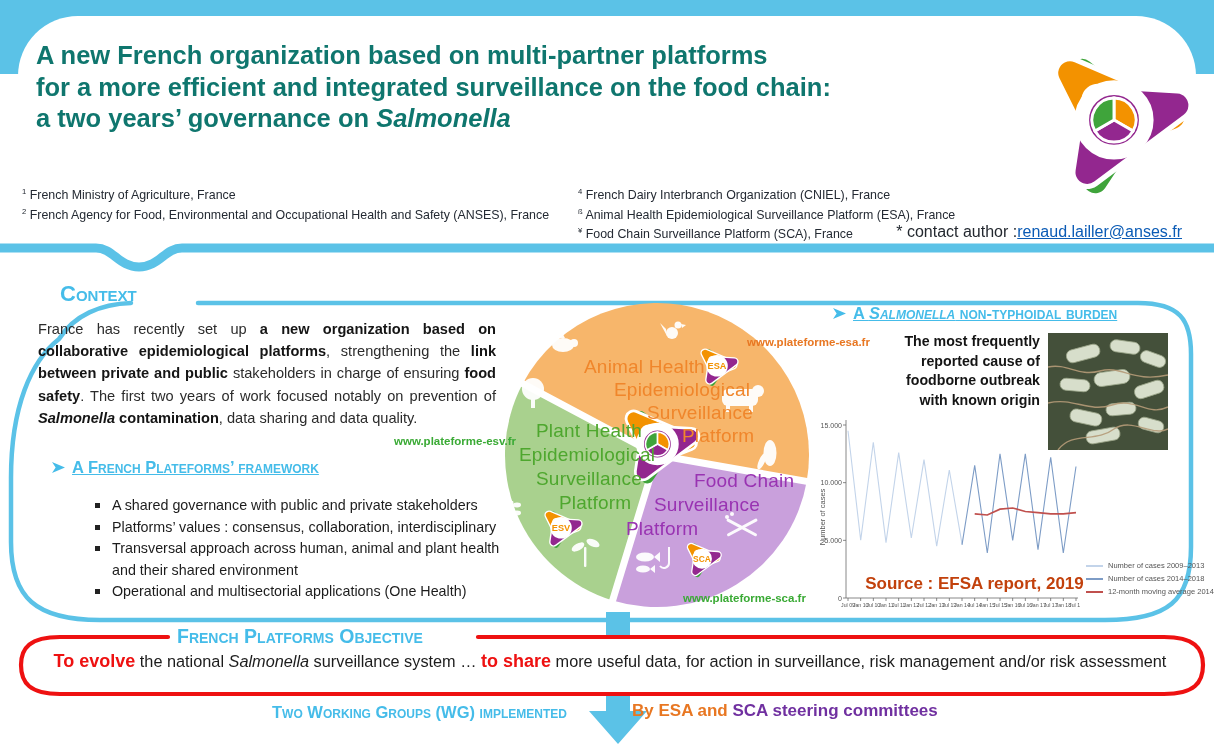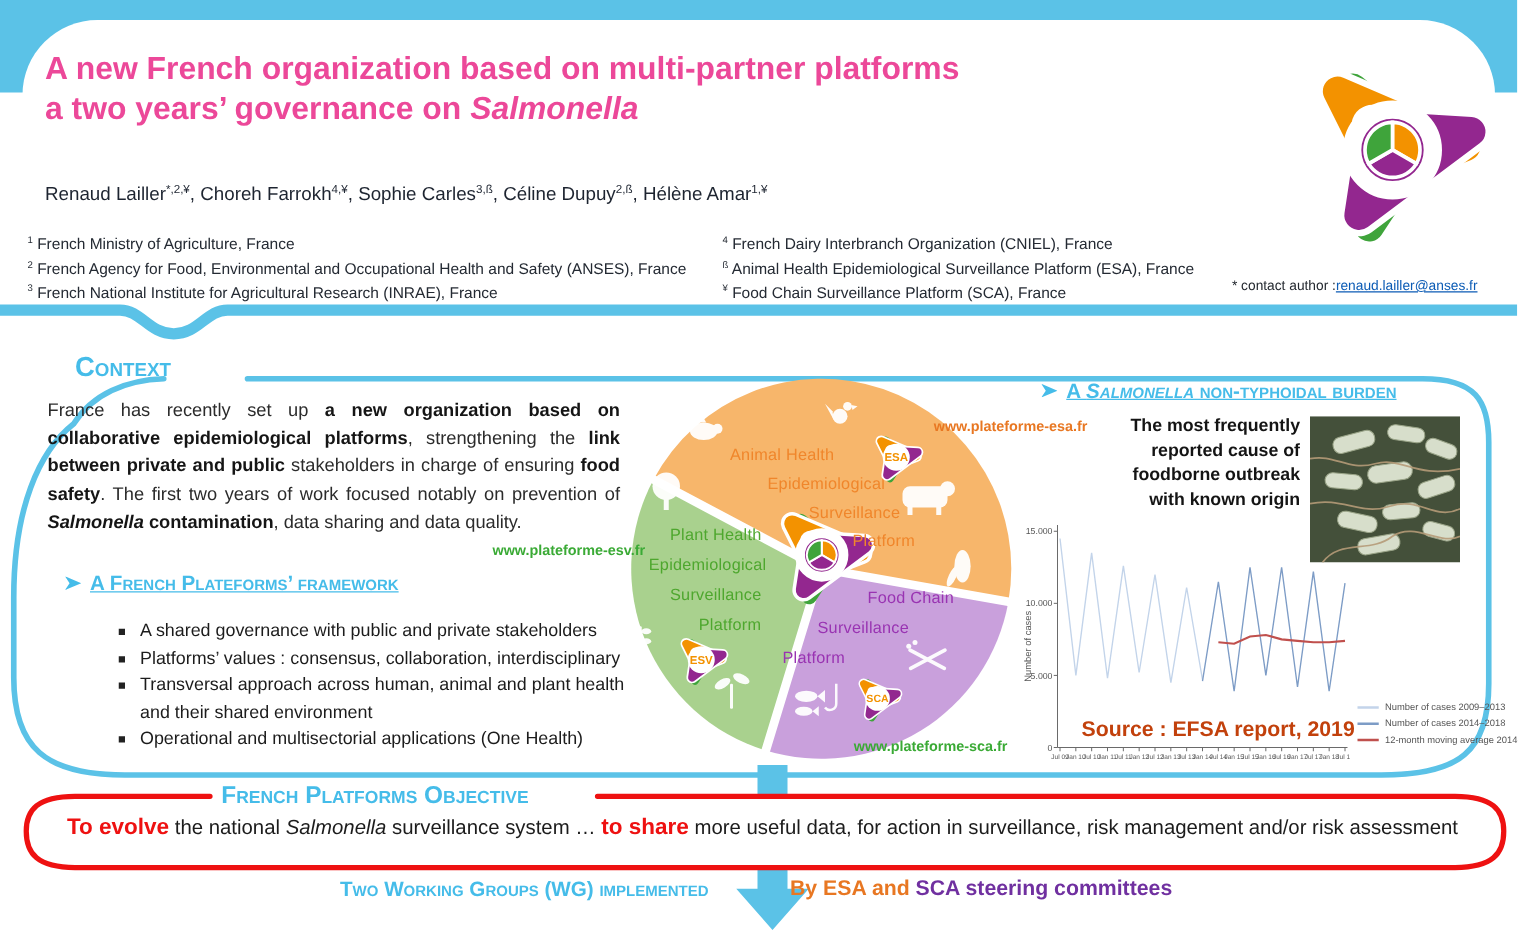--- a/index.html
+++ b/index.html
@@ -2,47 +2,47 @@
 <html><head>
 <meta charset="utf-8">
 <style>
   html,body{margin:0;padding:0;}
   body{font-family:"Liberation Sans",sans-serif;background:#fff;}
   #poster{position:relative;width:1214px;height:744px;overflow:hidden;background:#fff;}
   .abs{position:absolute;}
   
   #top-band{left:0;top:0;width:1214px;height:74px;background:#5BC2E7;}
   #header-card{left:18px;top:16px;width:1178px;height:232px;background:#fff;border-radius:60px 60px 0 0;}
-  #main-title{left:18px;top:24px;width:900px;font-size:25.5px;line-height:31.5px;font-weight:bold;color:#ec4899;}
+  #main-title{left:18px;top:24px;width:900px;font-size:25.5px;line-height:31.5px;font-weight:bold;color:#0f766e;}
   #authors{left:18px;top:130px;width:860px;font-size:15px;color:#1d2430;}
   #authors sup,.aff sup{font-size:0.62em;vertical-align:super;}
   .aff{font-size:12.4px;color:#242a33;line-height:16.4px;}
   #aff-left{left:4px;top:168px;width:545px;}
   #aff-right{left:560px;top:168px;width:430px;}
-  #contact{right:14px;top:207px;font-size:11px;color:#23282f;}
+  #contact{right:14px;top:207px;font-size:16px;color:#23282f;}
   #contact a{color:#0b5bb5;text-decoration:underline;}
   #logo-box{left:1008px;top:6px;}
   
   .blue-head{color:#45BCE9;font-weight:bold;font-variant:small-caps;}
   #context-title{left:60px;top:281px;font-size:22px;}
   .sub-head{font-size:16.5px;text-decoration:underline;}
   .marker{display:inline-block;width:13px;height:11px;background:#45BCE9;clip-path:polygon(0 0,100% 50%,0 100%,28% 50%);margin-right:7px;}
   
   #context-par{left:38px;top:318px;width:458px;font-size:14.6px;line-height:22.2px;color:#2b2b2b;text-align:justify;}
   #context-par .b{font-weight:bold;color:#151515;}
   #context-par .bi{font-weight:bold;font-style:italic;color:#151515;}
   .url-green{color:#3AAA35;font-weight:bold;font-size:11.5px;}
   .url-orange{color:#E87722;font-weight:bold;font-size:11.5px;}
   #framework-head{left:52px;top:458px;}
   #bullets{left:84px;top:484px;width:432px;margin:11px;padding:0;list-style:none;font-size:14.3px;line-height:21.5px;color:#1c1c1c;}
   #bullets li{position:relative;padding-left:17px;}
   #bullets li:before{content:"";position:absolute;left:0;top:8px;width:5px;height:5px;background:#222;}
   
   #diagram-svg{left:497px;top:295px;}
-  .seg-label{position:absolute;font-size:13px;letter-spacing:.2px;white-space:nowrap;}
+  .seg-label{position:absolute;font-size:19px;letter-spacing:.2px;white-space:nowrap;}
   .badge{position:absolute;}
   
   #burden-head{left:833px;top:304px;font-size:16px;}
   #burden-statement{left:835px;top:332px;width:205px;text-align:right;font-weight:bold;font-size:14.2px;line-height:19.6px;color:#141414;}
   #bact{left:1048px;top:333px;}
   #trend-chart{left:818px;top:412px;}
   .ax{stroke:#6a6a6a;stroke-width:0.8;}
   .ytick{font-size:7px;fill:#555;}
   .xtick{font-size:5.2px;fill:#555;}
   #ylab{font-size:7.5px;fill:#555;}
@@ -91,27 +91,26 @@
   <svg class="abs" style="left:0;top:0;z-index:1" width="1214" height="744">
     <path d="M0 248 H96 C113 248 119 267 139 267 C159 267 165 248 182 248 H1214" stroke="#5BC2E7" stroke-width="9" fill="none"></path>
     <path d="M198 303 H1138 C1180 303 1191 320 1191 354 V547 C1191 601 1168 620 1105 620 H100 C36 620 11 598 11 542 V478 C11 407 31 361 59 339 C74 315 101 304 131 303" stroke="#5BC2E7" stroke-width="4.5" fill="none" stroke-linecap="round"></path>
     <polygon points="606,612 630,612 630,711 647,711 618,744 589,711 606,711" fill="#5BC2E7"></polygon>
     <path d="M168 637 H60 C30 637 21 648 21 665 C21 683 30 694 60 694 H1164 C1194 694 1203 683 1203 665 C1203 648 1194 637 1164 637 H478" fill="#ffffff" stroke="#EE1111" stroke-width="4.2" stroke-linecap="round"></path>
   </svg>
 
   <div class="abs" style="left:18px;top:16px;width:1178px;height:232px;z-index:3">
     <div class="abs" id="main-title">
       <div>A new French organization based on multi-partner platforms</div>
+      <div>for a more efficient and integrated surveillance on the food chain:</div>
       <div><span>a two years’ governance on </span><i>Salmonella</i></div>
     </div>
-    <div class="abs" id="authors"><span>Renaud Lailler</span><sup>*,2,¥</sup>, <span>Choreh Farrokh</span><sup>4,¥</sup>, <span>Sophie Carles</span><sup>3,ß</sup>, <span>Céline Dupuy</span><sup>2,ß</sup>, <span>Hélène Amar</span><sup>1,¥</sup></div>
     <div class="abs aff" id="aff-left">
         <div><sup>1</sup> French Ministry of Agriculture, France</div>
         <div><sup>2</sup> French Agency for Food, Environmental and Occupational Health and Safety (ANSES), France</div>
-        <div><sup>3</sup> French National Institute for Agricultural Research (INRAE), France</div>
       </div>
     <div class="abs aff" id="aff-right">
         <div><sup>4</sup> French Dairy Interbranch Organization (CNIEL), France</div>
         <div><sup>ß</sup> Animal Health Epidemiological Surveillance Platform (ESA), France</div>
         <div><sup>¥</sup> Food Chain Surveillance Platform (SCA), France</div>
       </div>
     <div class="abs" id="contact">
       <span>* contact author :</span><a href="#">renaud.lailler@anses.fr</a>
     </div>
     <svg class="abs" id="logo-box" width="176" height="190" viewBox="0 0 120 120">

